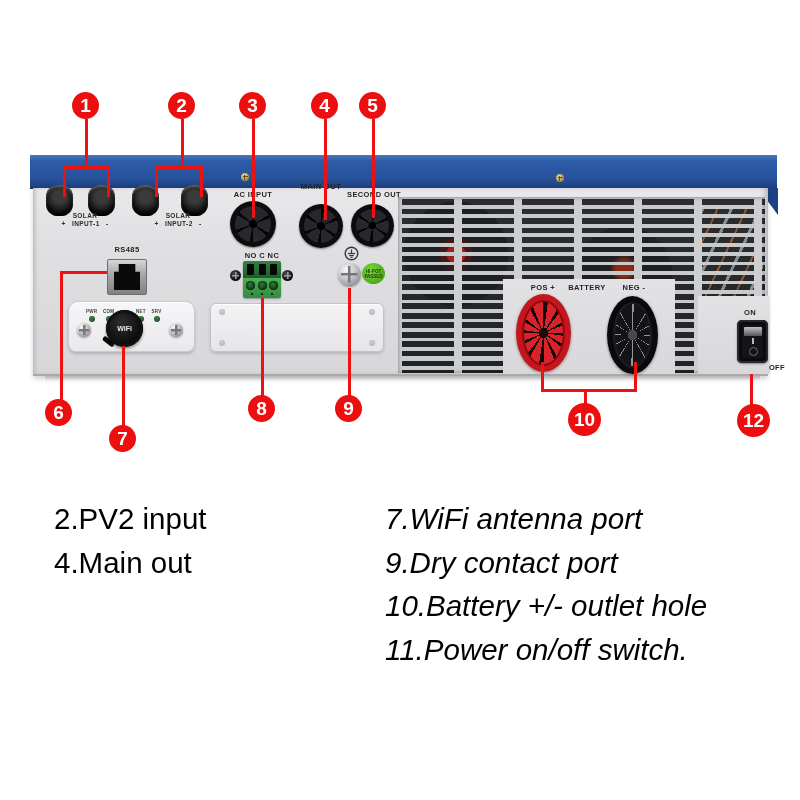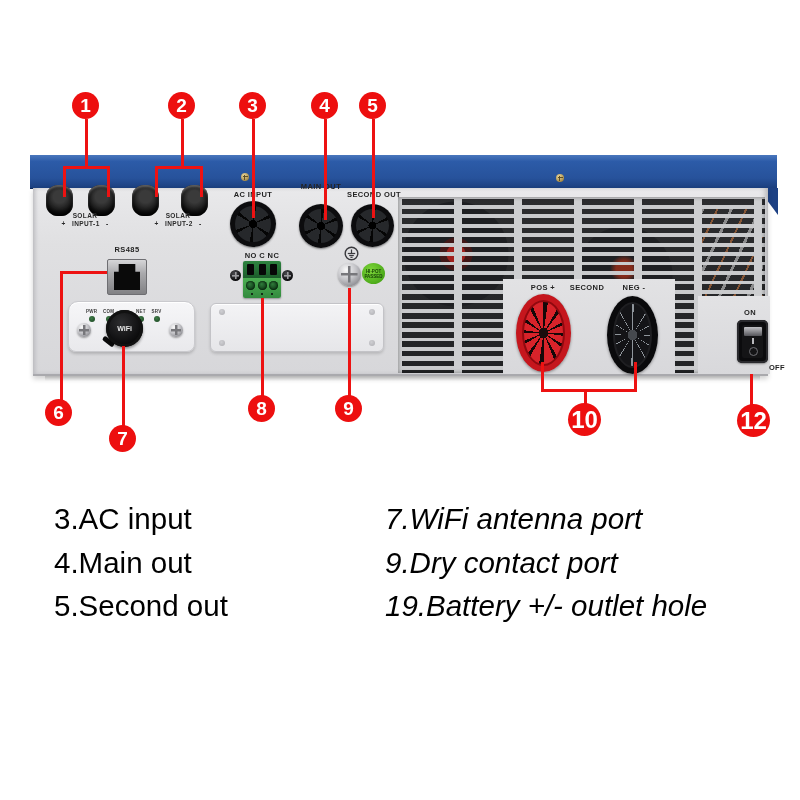--- a/index.html
+++ b/index.html
@@ -131,21 +131,21 @@
       background:#0b0b0d;box-shadow:inset 0 0 0 2px #2a2a2e,0 1px 2px rgba(0,0,0,.4);}
   .rocker{position:absolute;left:5px;top:5px;width:21px;height:33px;border-radius:2px;background:#141416;}
   .rocker-top{position:absolute;left:1.5px;top:1.5px;width:18px;height:9px;border-radius:1px;
       background:linear-gradient(180deg,#c2c2c6,#55555a);}
   .rocker-i{position:absolute;left:9.5px;top:13px;width:2px;height:6px;background:#b9b9bd;}
   .rocker-o{position:absolute;left:6.5px;top:22px;width:7px;height:7px;border-radius:50%;border:1.5px solid #6f6f74;}
 
   
   .co{position:absolute;width:27px;height:27px;border-radius:50%;background:#ed0f0f;color:#fff;
       display:flex;align-items:center;justify-content:center;font-weight:bold;font-size:19px;}
-  .co.big{width:33px;height:33px;font-size:24px;}
+  .co.big{width:33px;height:33px;font-size:19px;}
   .rline{position:absolute;background:#ed1212;}
 
   
   .legend-col{position:absolute;white-space:nowrap;}
   .legend-line{height:43.5px;line-height:43.5px;font-size:29.5px;color:#000;}
 </style>
 </head>
 <body>
 
 <div class="page">
@@ -242,21 +242,21 @@
       <div class="ledcol">
           <span class="ledlbl">SRV</span>
           <span class="led"></span>
         </div>
     </div>
     <div class="lever"></div>
     <div class="knob">WiFi</div>
 
     <div class="patch" style="left:503px;top:279px;width:172px;height:95px;"></div>
     <div class="lbl lbl7" style="left:513px;top:283px;width:60px;">POS +</div>
-    <div class="lbl lbl7" style="left:557px;top:283px;width:60px;">SECOND</div>
+    <div class="lbl lbl7" style="left:557px;top:283px;width:60px;">BATTERY</div>
     <div class="lbl lbl7" style="left:604px;top:283px;width:60px;">NEG -</div>
     <div class="oval pos" style="left:516px;top:294px;width:55px;height:78px;"></div>
     <div class="oval neg" style="left:607px;top:296px;width:51px;height:78px;"></div>
 
     <div class="patch" style="left:698px;top:296px;width:72px;height:78px;"></div>
     <div class="lbl lbl7" style="left:725px;top:308px;width:50px;">ON</div>
     <div class="switch-body">
       <div class="rocker">
         <div class="rocker-top"></div>
         <div class="rocker-i"></div>
@@ -302,23 +302,23 @@
   <div class="co" style="left:311px;top:92px;">4</div>
   <div class="co" style="left:359px;top:92px;">5</div>
   <div class="co" style="left:45px;top:399px;">6</div>
   <div class="co" style="left:109px;top:425px;">7</div>
   <div class="co" style="left:248px;top:395px;">8</div>
   <div class="co" style="left:335px;top:395px;">9</div>
   <div class="co big" style="left:568px;top:403px;">10</div>
   <div class="co big" style="left:737px;top:404px;">12</div>
 
   <div class="legend-col" style="left:54px;top:497px;">
-    <div class="legend-line">3.AC input</div>
+    <div class="legend-line">2.PV2 input</div>
     <div class="legend-line">4.Main out</div>
-    <div class="legend-line">5.Second out</div>
   </div>
   <div class="legend-col" style="left:385px;top:497px;font-style:italic;">
     <div class="legend-line">7.WiFi antenna port</div>
     <div class="legend-line">9.Dry contact port</div>
-    <div class="legend-line">19.Battery +/- outlet hole</div>
+    <div class="legend-line">10.Battery +/- outlet hole</div>
+    <div class="legend-line">11.Power on/off switch.</div>
   </div>
 
 </div>
 
 </body></html>

